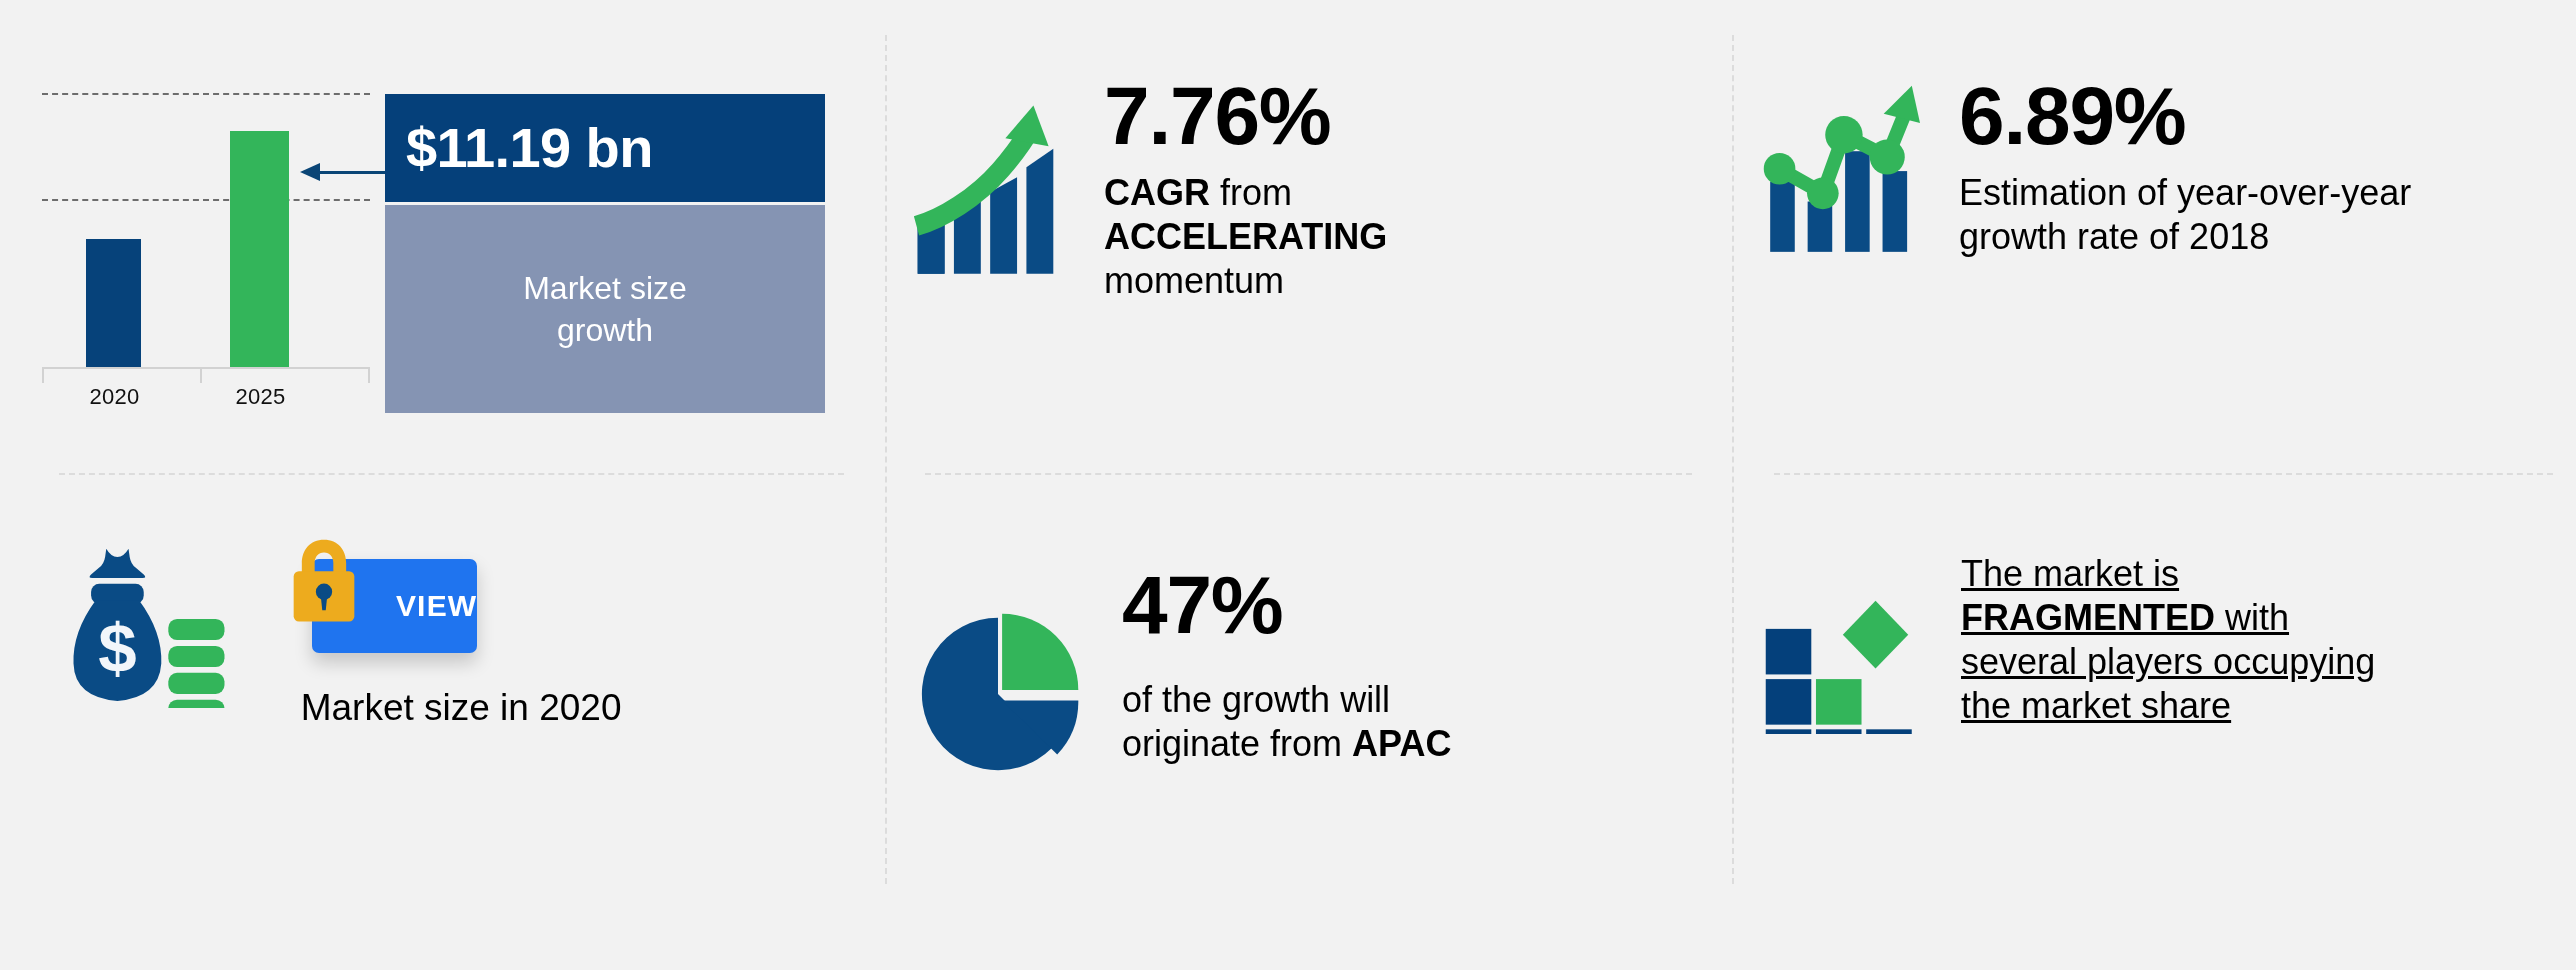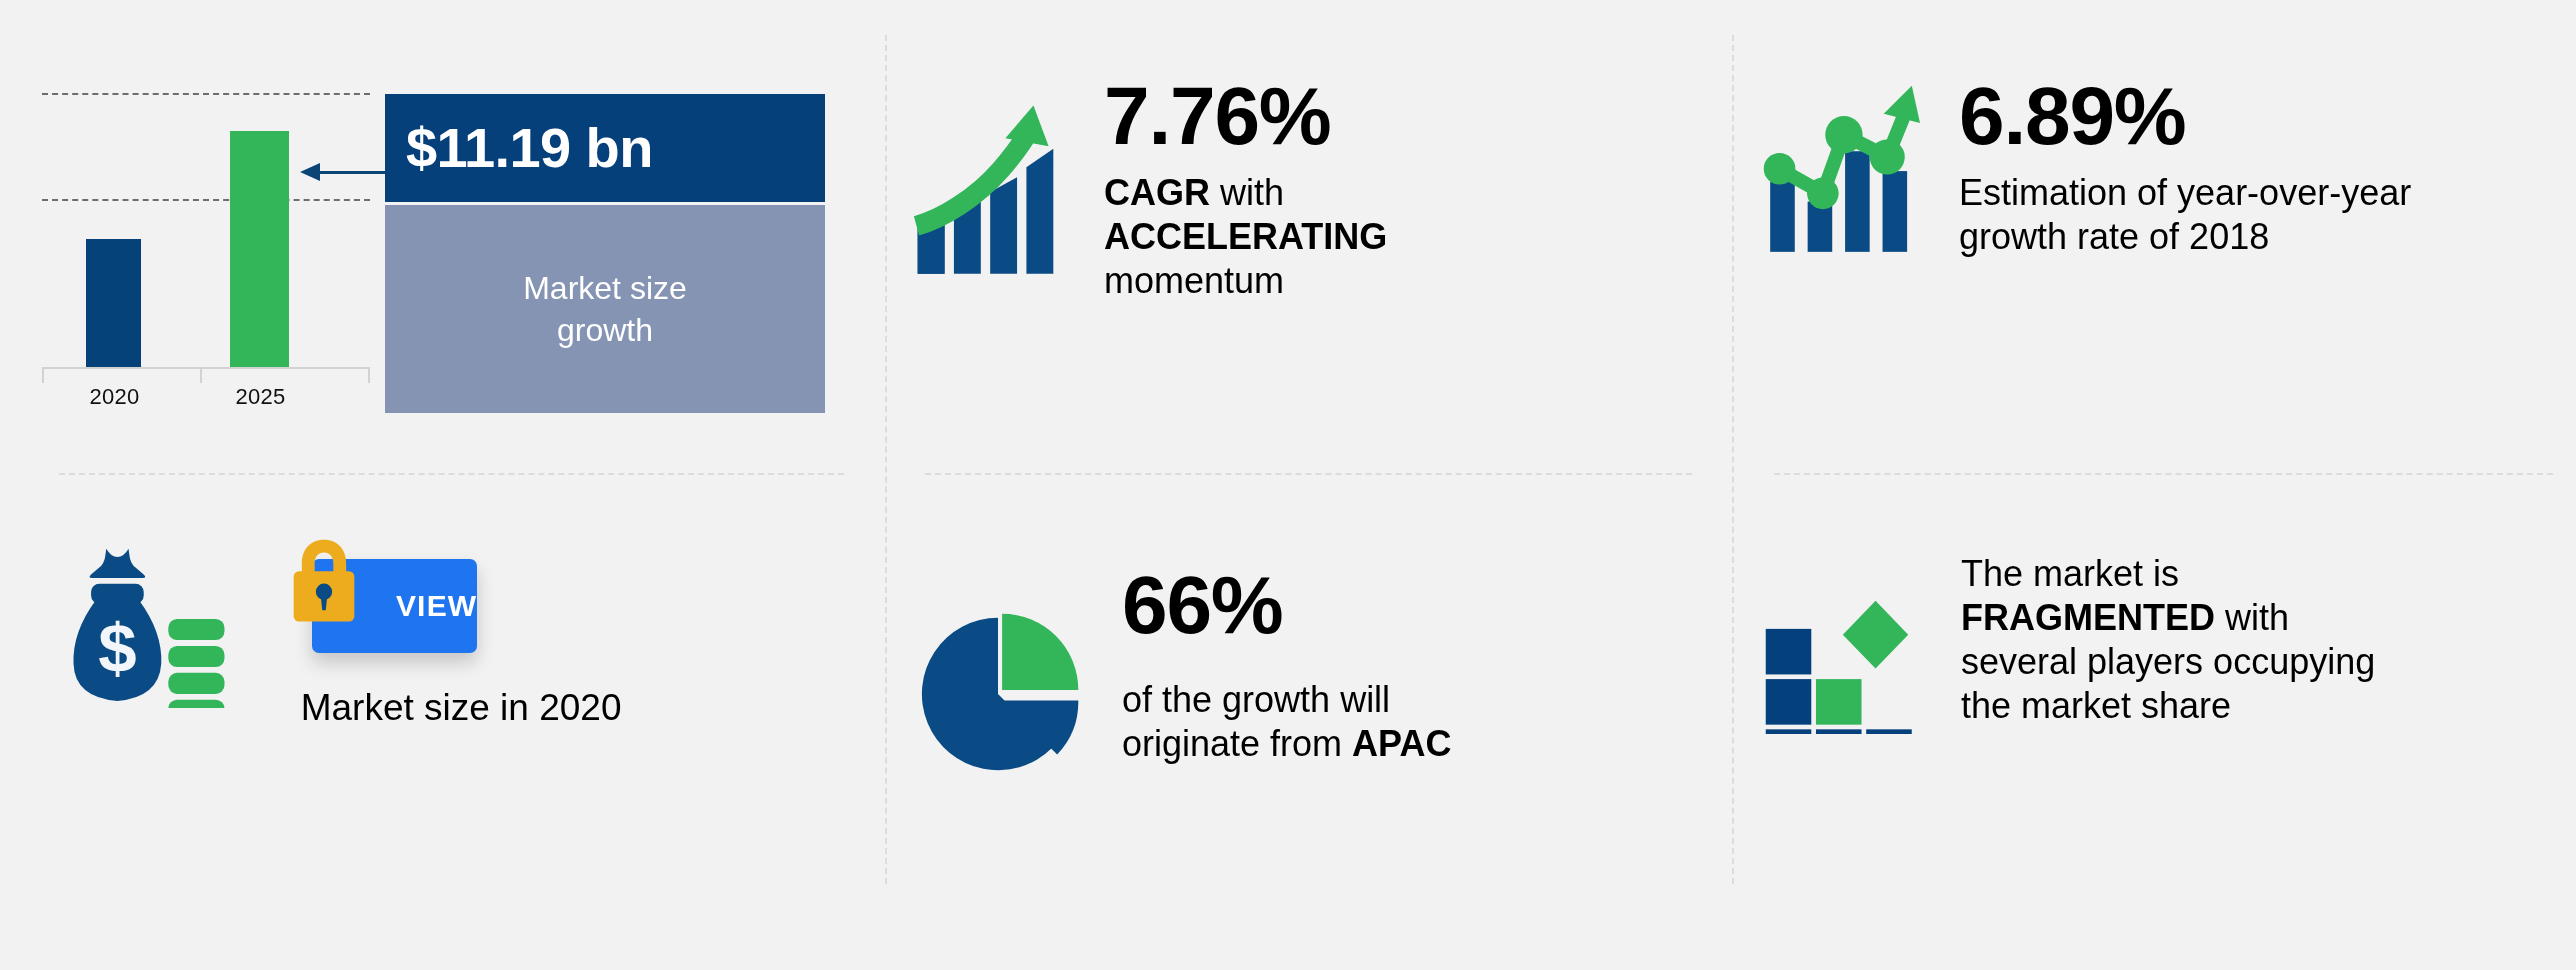--- a/index.html
+++ b/index.html
@@ -279,21 +279,21 @@
           <polygon points="8,196 54,196 54,290 8,290" fill="#0a4b85"></polygon>
           <polygon points="70,178 116,165 116,290 70,290" fill="#0a4b85"></polygon>
           <polygon points="132,150 178,125 178,290 132,290" fill="#0a4b85"></polygon>
           <polygon points="194,108 240,76 240,290 194,290" fill="#0a4b85"></polygon>
           <path d="M6,208 C50,196 108,160 150,112 C176,82 192,58 202,40" stroke="#33b55a" stroke-width="34" fill="none" stroke-linecap="butt"></path>
           <polygon points="206,2 232,72 158,58" fill="#33b55a"></polygon>
         </svg>
       </div>
       <div class="stat-text">
         <div class="big-num">7.76%</div>
-        <p class="desc"><b>CAGR</b><span> with </span><b>ACCELERATING</b><span> momentum</span></p>
+        <p class="desc"><b>CAGR</b><span> from </span><b>ACCELERATING</b><span> momentum</span></p>
       </div>
     </div>
   </div>
 
   <div class="cell" id="cell-yoy">
     <div class="stat-row">
       <div class="stat-icon">
         <svg width="158" height="170" viewBox="0 0 270 290">
           <rect x="14" y="170" width="42" height="120" fill="#0a4b85"></rect>
           <rect x="78" y="204" width="42" height="86" fill="#0a4b85"></rect>
@@ -352,39 +352,39 @@
         <svg width="170" height="170" viewBox="0 0 290 290">
 
           <path d="M145,145 L145,15 A130,130 0 1 0 237,237 Z" fill="#0a4b85"></path>
 
           <path d="M152,156 L282,156 A130,130 0 0 1 246,248 Z" fill="#0a4b85"></path>
 
           <path d="M152,138 L152,8 A130,130 0 0 1 282,138 Z" fill="#33b55a"></path>
         </svg>
       </div>
       <div class="stat-text">
-        <div class="big-num" style="margin-bottom:32px;">66%</div>
+        <div class="big-num" style="margin-bottom:32px;">47%</div>
         <p class="desc" style="max-width:375px;"><span>of the growth will originate from </span><b>APAC</b></p>
       </div>
     </div>
   </div>
 
   <div class="cell" id="cell-frag">
     <div class="stat-row">
       <div class="stat-icon" style="margin-top:44px;">
         <svg width="164" height="146" viewBox="0 0 280 250">
           <rect x="6" y="70" width="78" height="78" fill="#04407b"></rect>
           <rect x="6" y="156" width="78" height="78" fill="#04407b"></rect>
           <rect x="92" y="156" width="78" height="78" fill="#33b55a"></rect>
           <rect x="6" y="242" width="78" height="78" fill="#04407b"></rect>
           <rect x="92" y="242" width="78" height="78" fill="#04407b"></rect>
           <rect x="178" y="242" width="78" height="78" fill="#04407b"></rect>
           <polygon points="194,22 250,80 194,138 138,80" fill="#33b55a"></polygon>
         </svg>
       </div>
       <div class="stat-text" style="margin-left:35px;">
-        <p class="desc" style="max-width:445px;"><span>The market is </span><b>FRAGMENTED</b><span> with several players occupying the market share</span></p>
+        <p class="desc" style="max-width:445px;text-decoration:underline;"><span>The market is </span><b>FRAGMENTED</b><span> with several players occupying the market share</span></p>
       </div>
     </div>
   </div>
 
 </div>
 
 
 </body></html>

